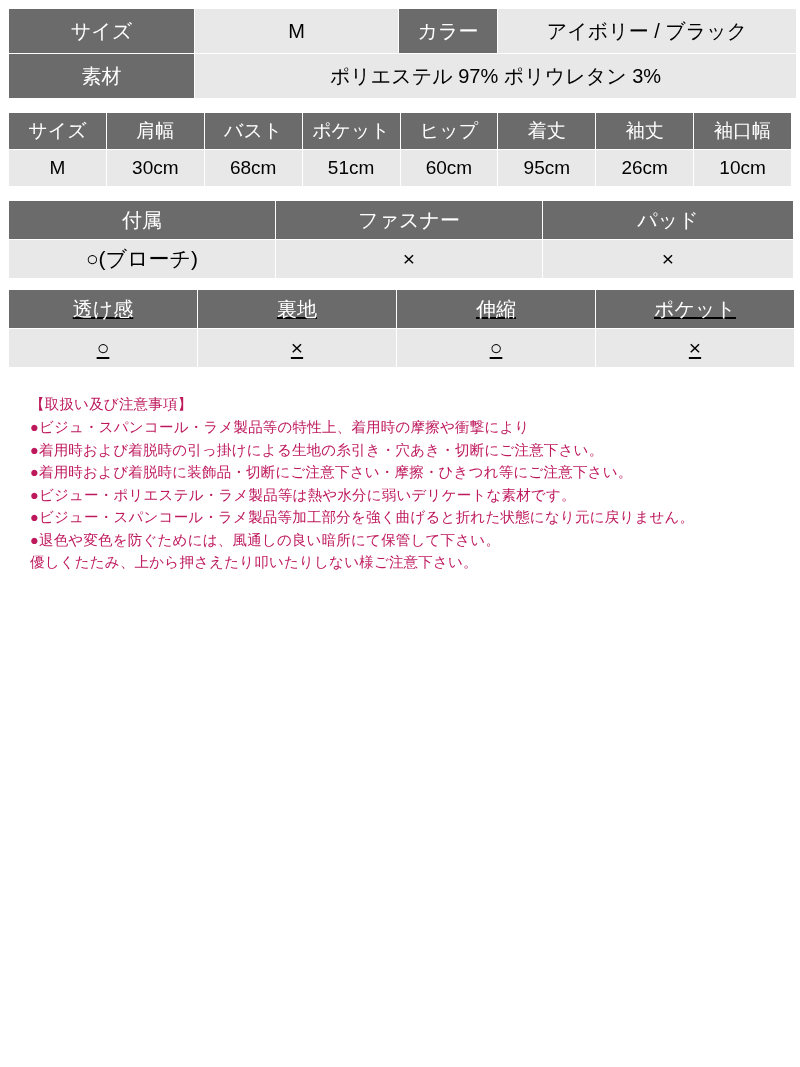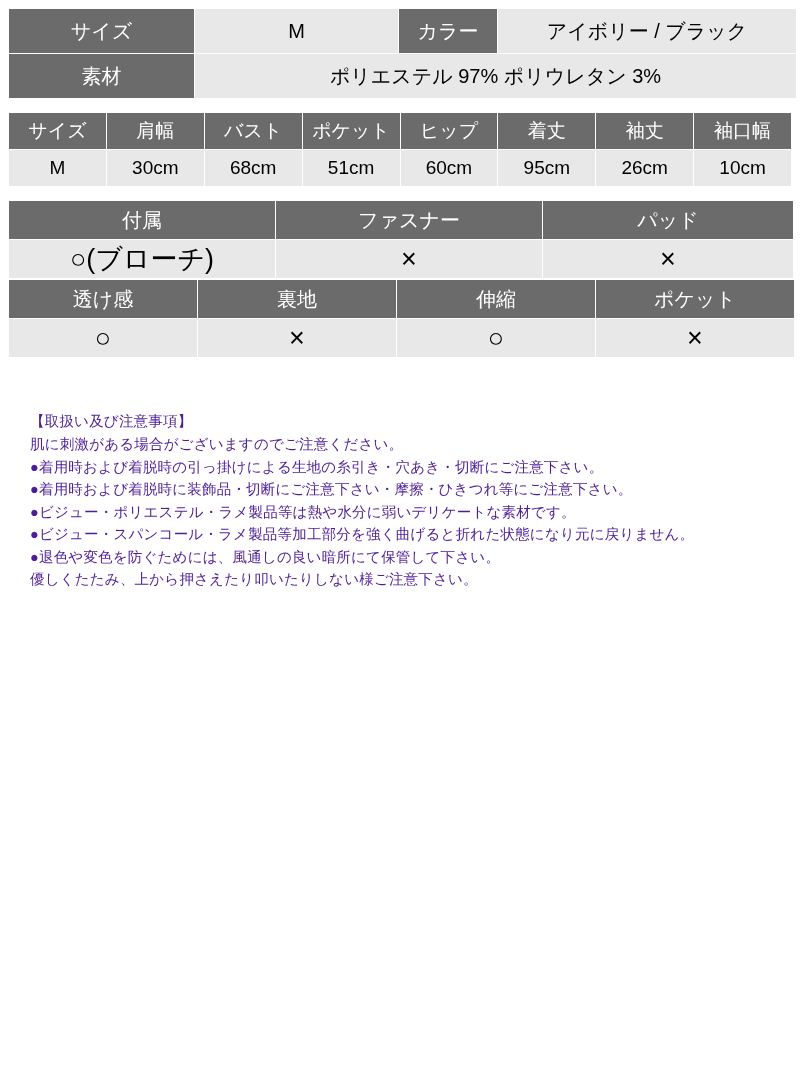--- a/index.html
+++ b/index.html
@@ -48,29 +48,29 @@
   #table-basic { margin-bottom: 13px; }
 
   
   #table-measure td { height: 36px; font-size: 19px; }
   #table-measure { margin-bottom: 13px; }
 
   
   #table-features td { height: 38px; }
 
   .sym {
-    font-size: 27px;
+    font-size: 21px;
   }
 
   .notes {
-    margin-top: 52px;
+    margin-top: 25px;
     padding-left: 22px;
     font-size: 14.5px;
     line-height: 1.55;
-    color: #4c1d95;
+    color: #be185d;
     letter-spacing: 0.2px;
   }
   .notes .note-title {
     margin-bottom: 1px;
   }
   .notes p {
     margin: 0;
     white-space: pre-wrap;
   }
 </style>
@@ -127,40 +127,40 @@
         <td class="hdr" style="width:250px">パッド</td>
       </tr>
       <tr>
         <td class="val sym">○(ブローチ)</td>
         <td class="val sym">×</td>
         <td class="val sym">×</td>
       </tr>
     </tbody>
   </table>
 
-  <table id="table-features2" style="margin-top:0;">
+  <table id="table-features2" style="margin-top:10px;text-decoration:underline;">
     <tbody>
       <tr>
         <td class="hdr" style="width:188px;height:38px">透け感</td>
         <td class="hdr" style="width:198px;height:38px">裏地</td>
         <td class="hdr" style="width:198px;height:38px">伸縮</td>
         <td class="hdr" style="width:198px;height:38px">ポケット</td>
       </tr>
       <tr>
         <td class="val sym" style="height:38px">○</td>
         <td class="val sym" style="height:38px">×</td>
         <td class="val sym" style="height:38px">○</td>
         <td class="val sym" style="height:38px">×</td>
       </tr>
     </tbody>
   </table>
 
   <div class="notes">
     <p class="note-title">【取扱い及び注意事項】</p>
-    <p>肌に刺激がある場合がございますのでご注意ください。</p>
+    <p>●ビジュ・スパンコール・ラメ製品等の特性上、着用時の摩擦や衝撃により</p>
     <p>●着用時および着脱時の引っ掛けによる生地の糸引き・穴あき・切断にご注意下さい。</p>
     <p>●着用時および着脱時に装飾品・切断にご注意下さい・摩擦・ひきつれ等にご注意下さい。</p>
     <p>●ビジュー・ポリエステル・ラメ製品等は熱や水分に弱いデリケートな素材です。</p>
     <p>●ビジュー・スパンコール・ラメ製品等加工部分を強く曲げると折れた状態になり元に戻りません。</p>
     <p>●退色や変色を防ぐためには、風通しの良い暗所にて保管して下さい。</p>
     <p>優しくたたみ、上から押さえたり叩いたりしない様ご注意下さい。</p>
   </div>
 
 </div>
 

